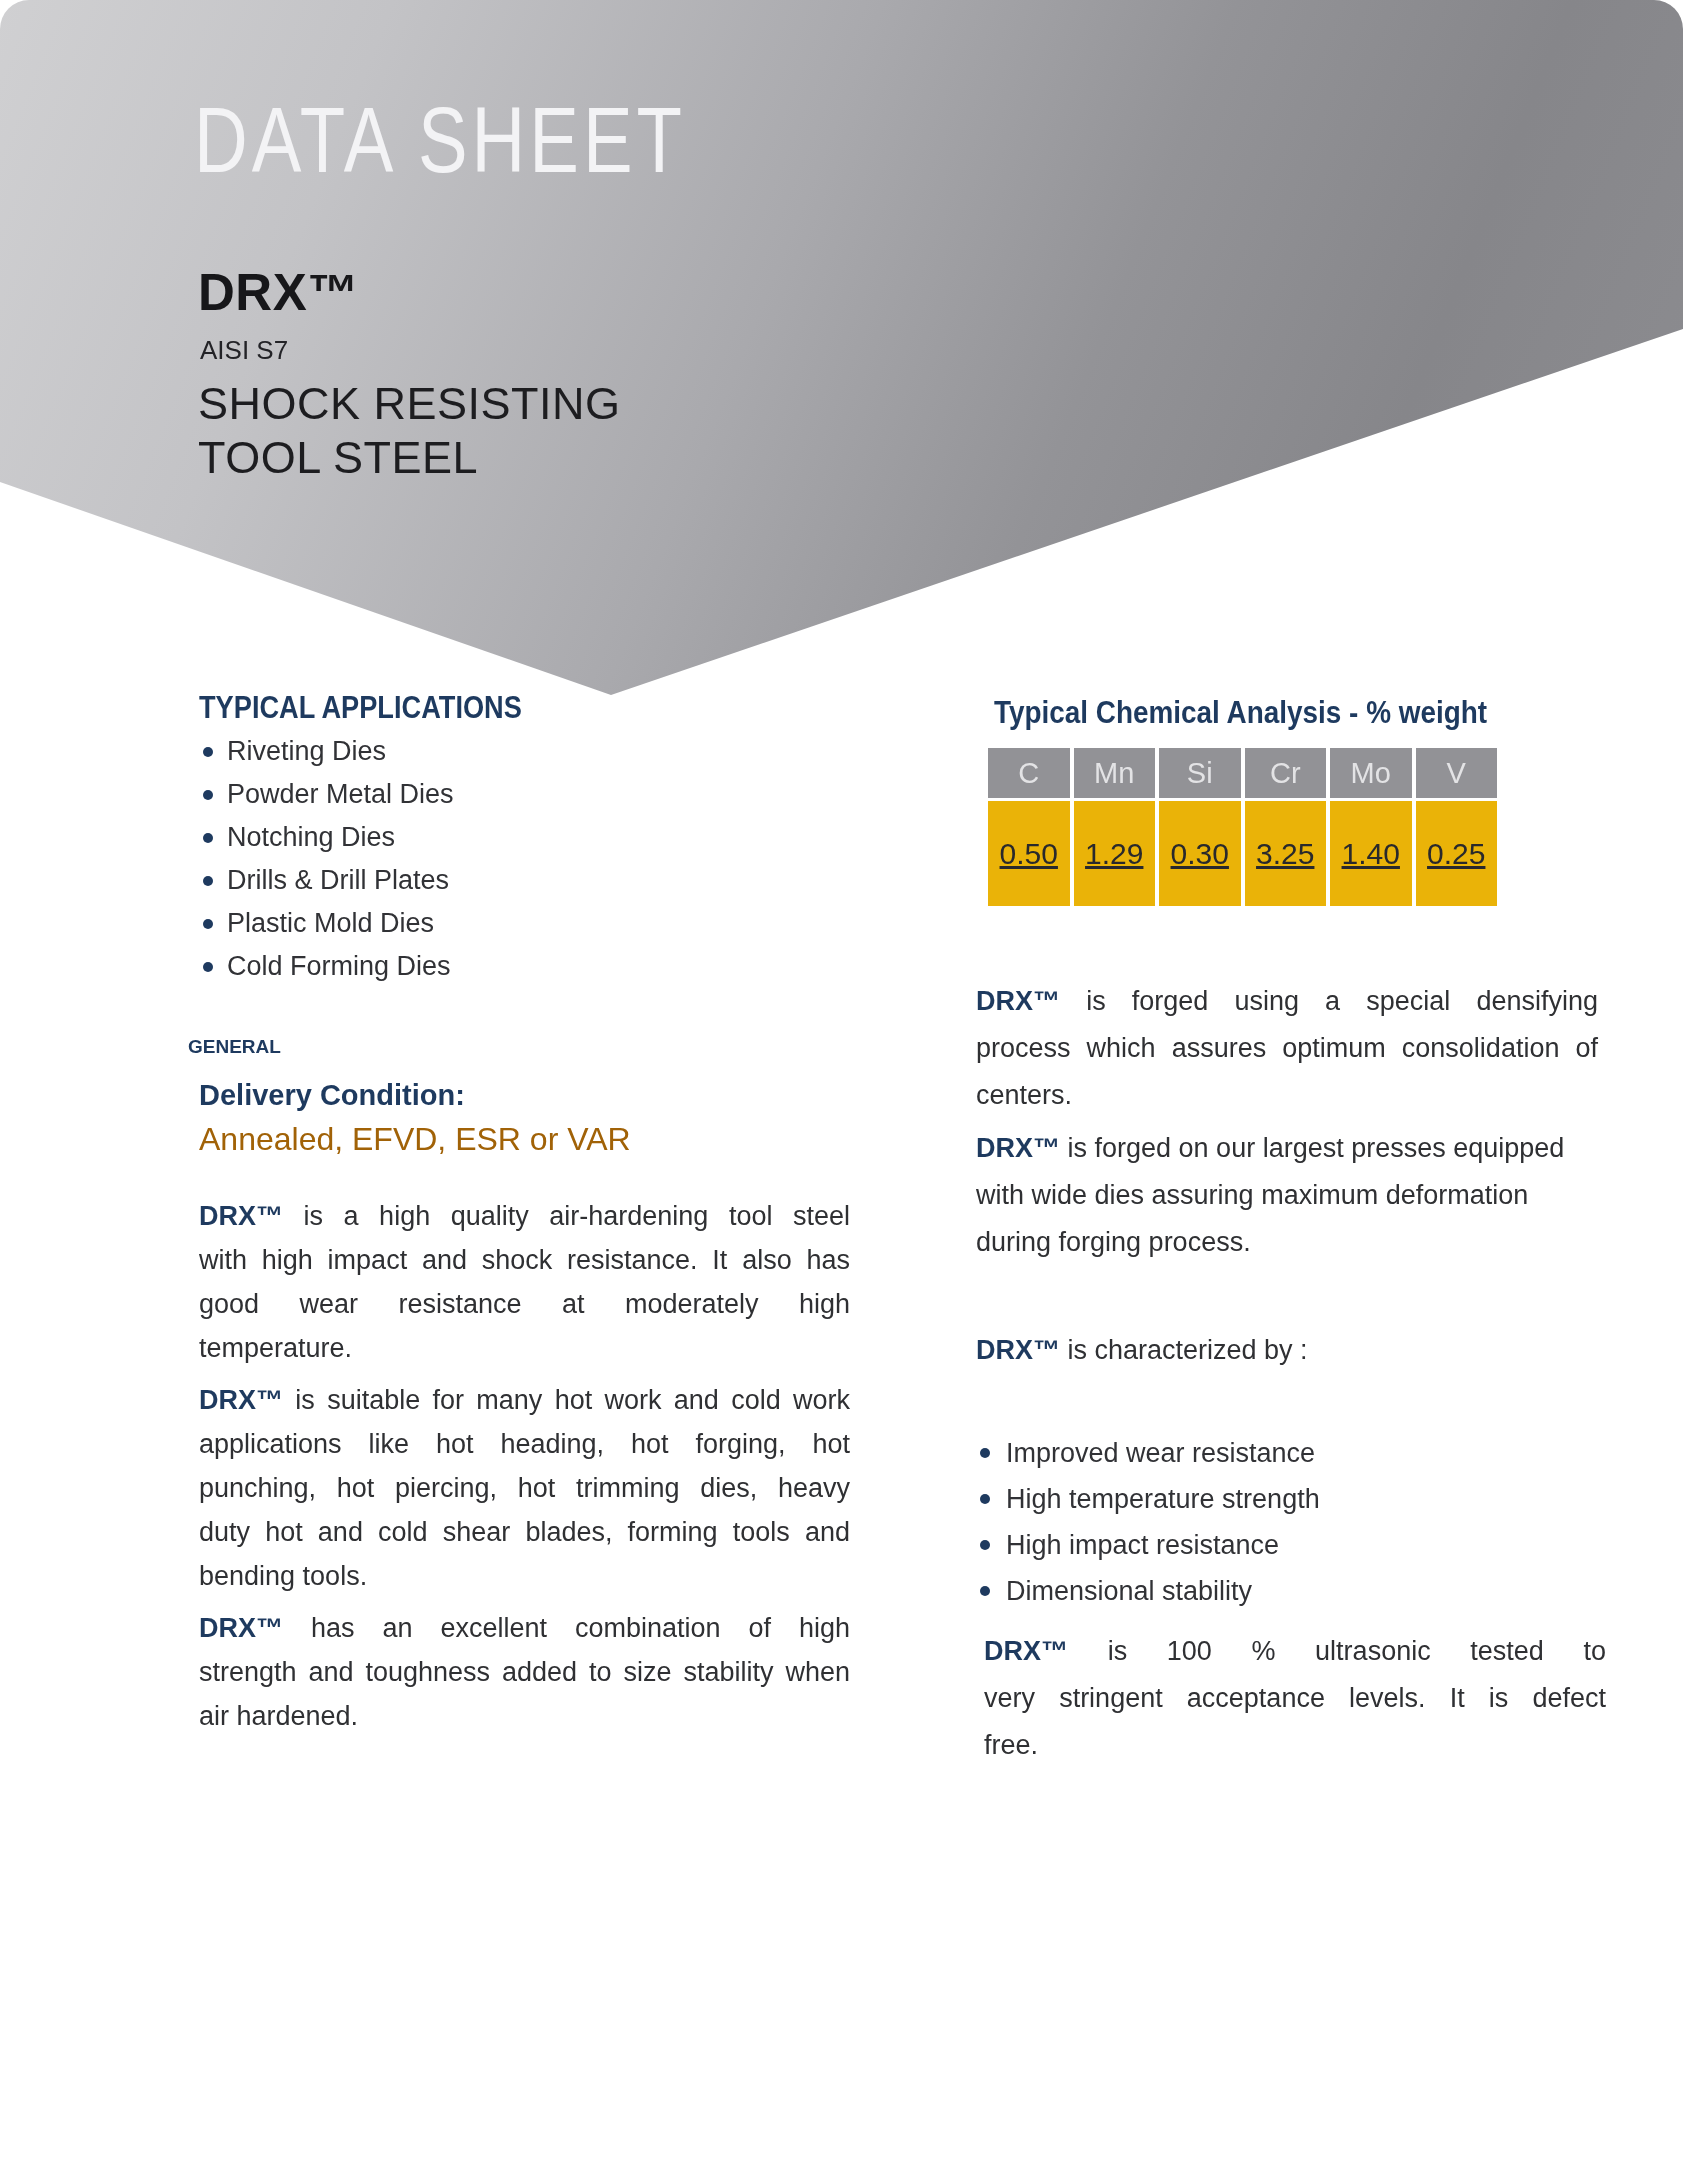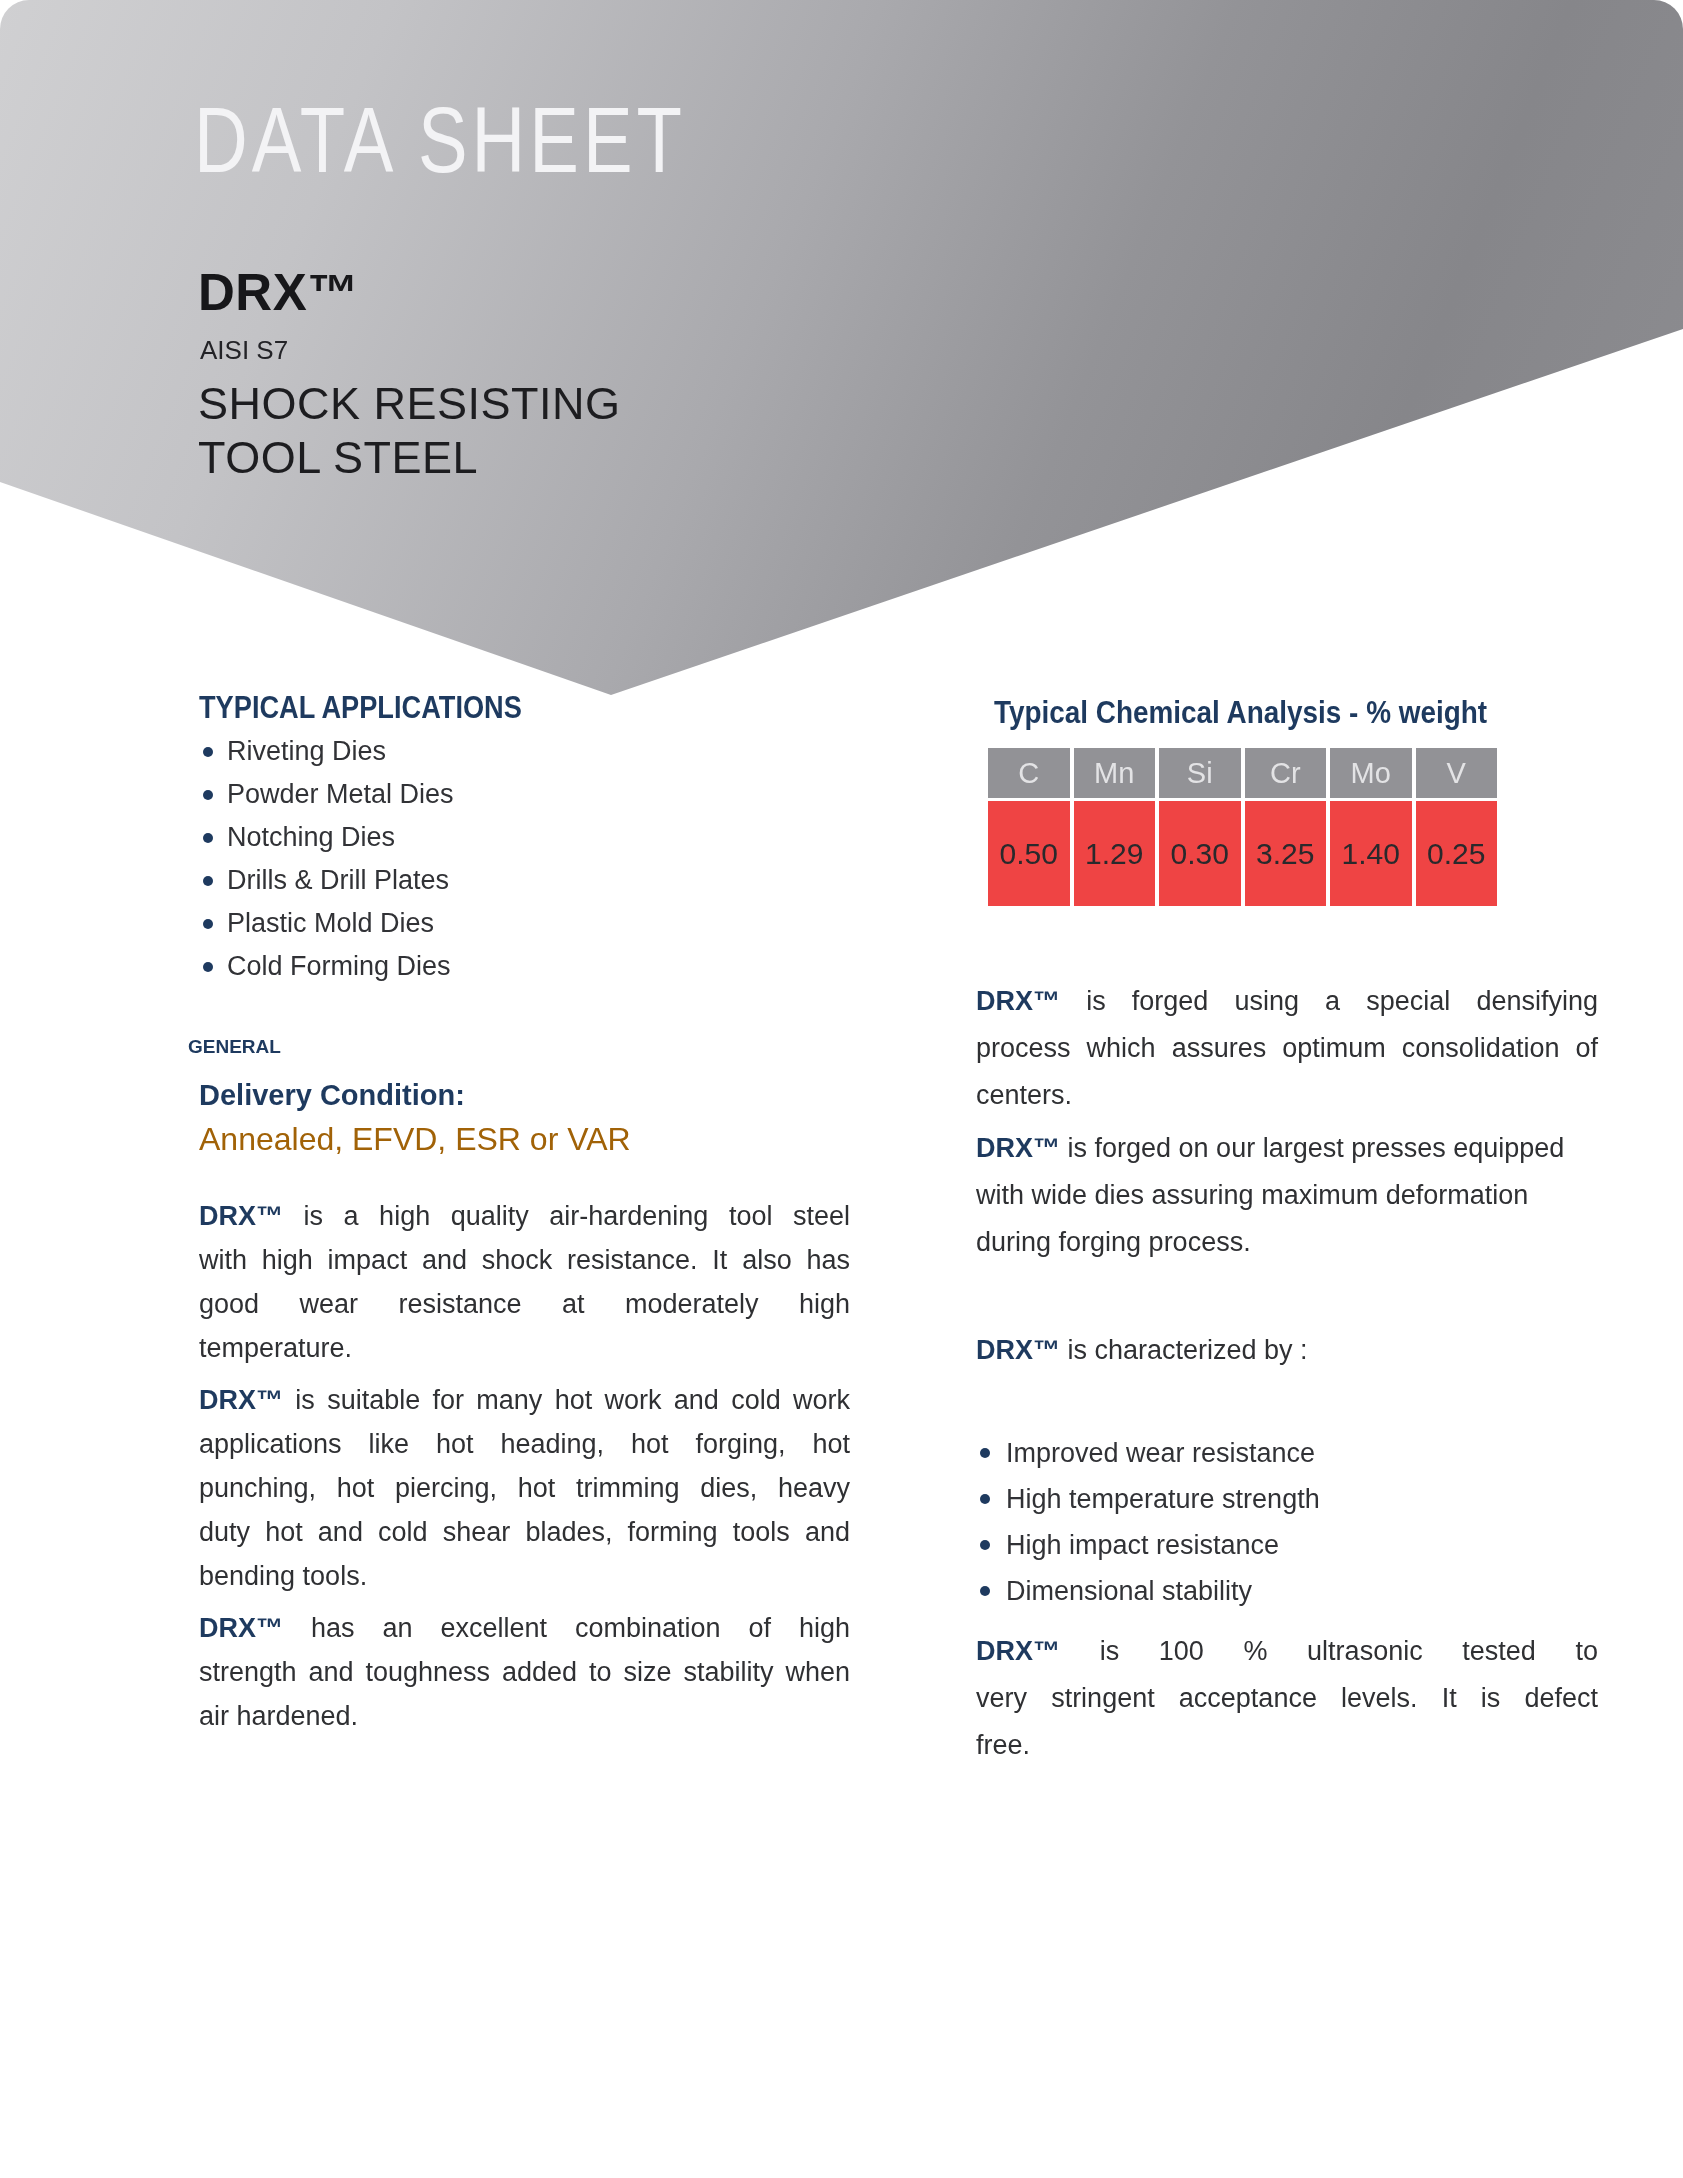--- a/index.html
+++ b/index.html
@@ -33,33 +33,33 @@
   .feat-list{left:980px;top:1430px;width:618px;}
   .feat-list .li{position:relative;padding-left:26px;line-height:46px;}
   .li .dot{position:absolute;left:0;top:50%;transform:translateY(-50%);
     width:10px;height:10px;border-radius:50%;background:#1e3a5f;}
 
   
   .para{position:absolute;font-size:27px;color:#2f3033;}
   .col-l{left:199px;width:651px;line-height:44px;}
   .col-r{left:976px;width:622px;line-height:47px;}
   .lp0{top:1194px;}.lp1{top:1378px;}.lp2{top:1606px;}
-  .rp0{top:978px;}.rp1{top:1125px;}.rp2{top:1327px;}.rp3{top:1628px;}
+  .rp0{top:978px;}.rp1{top:1125px;}.rp2{top:1327px;}.rp3{top:1628px;margin-left:8px;}
   .ln{min-height:1em;}
   .jl{text-align:justify;text-align-last:justify;}
   .drx{color:#1e3a5f;font-weight:700;}
 
   
   .chem-table{position:absolute;left:988px;top:748px;width:509px;}
   .trow{display:flex;gap:4px;}
   .thead{margin-bottom:3px;}
   .thead .cell{flex:1;height:50px;background:#929296;color:#e3e3e5;font-size:29px;
     display:flex;align-items:center;justify-content:center;}
-  .tbody .cell{flex:1;height:105px;background:#ef4444;color:#29292c;font-size:30px;
-    display:flex;align-items:center;justify-content:center;}
+  .tbody .cell{flex:1;height:105px;background:#eab308;color:#29292c;font-size:30px;
+    display:flex;align-items:center;justify-content:center;text-decoration:underline;}
 </style>
 </head>
 <body>
 
 <div class="page">
 
   <div class="banner"></div>
   <div class="ds-title">DATA SHEET</div>
 
   <div class="prod-name">DRX™</div>

